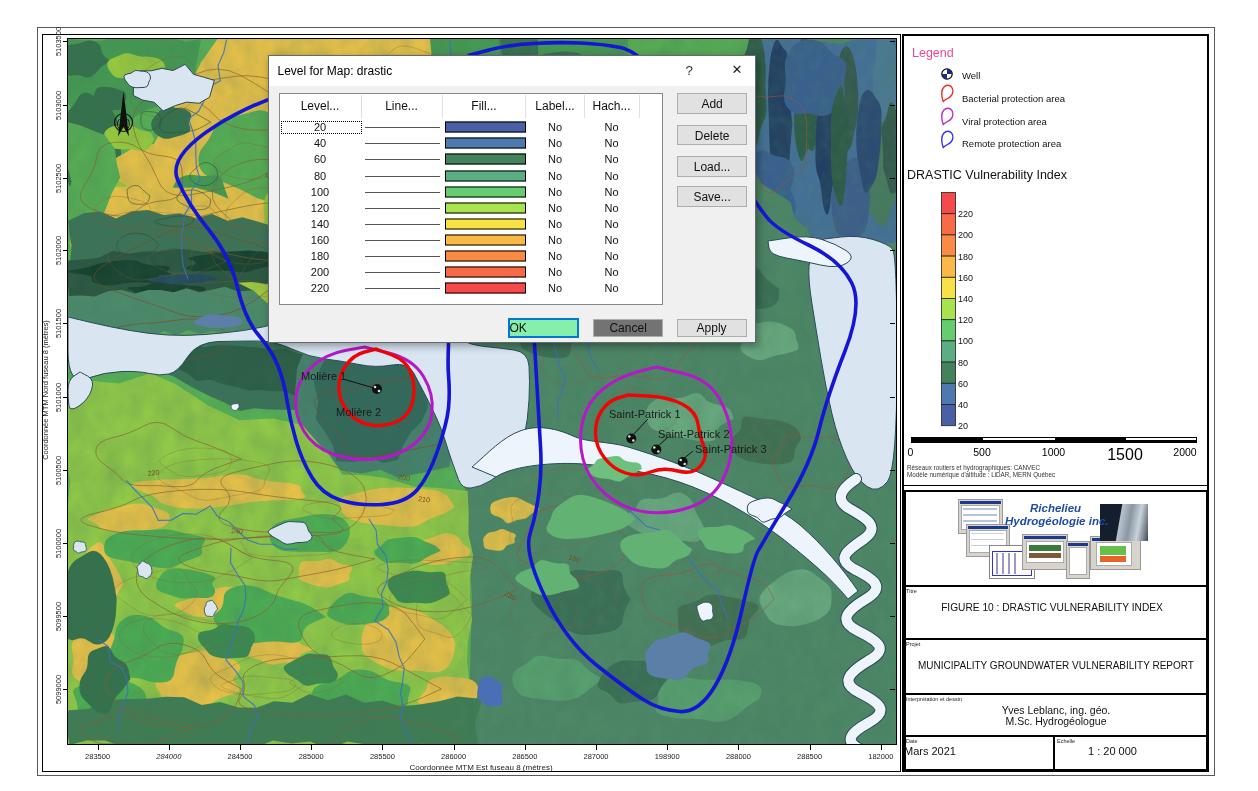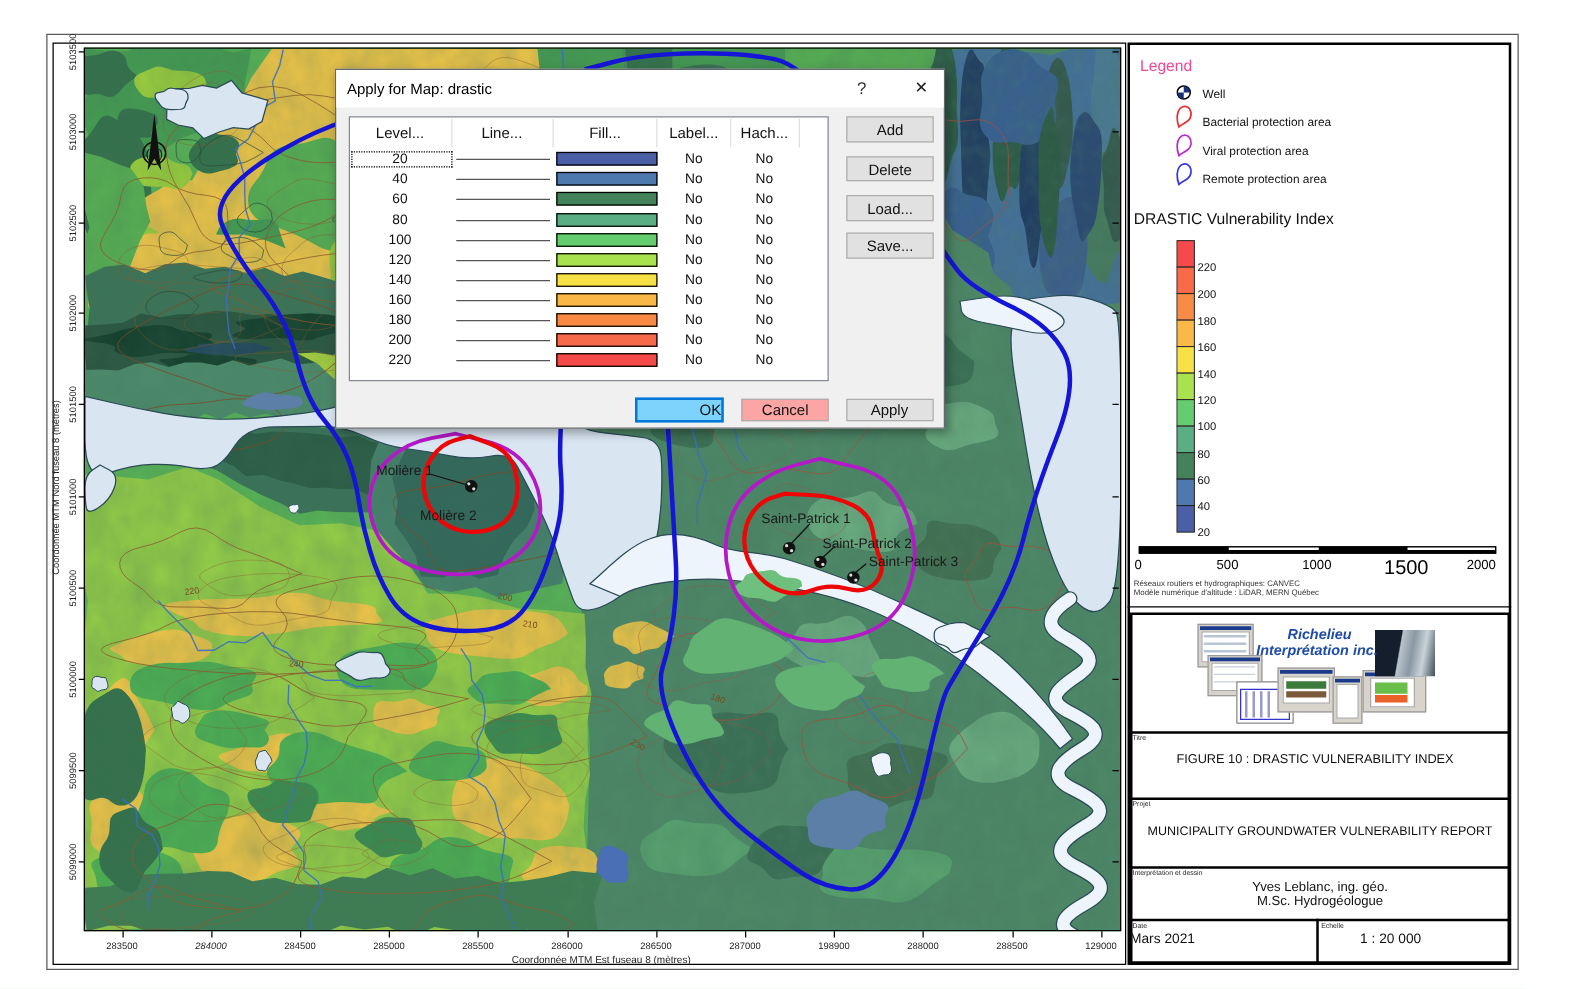--- a/index.html
+++ b/index.html
@@ -344,21 +344,21 @@
 <div class="xlab" style="left:524.8px;top:752px;">286500</div>
 <div class="tick" style="left:596.0px;top:745px;width:1px;height:5px;"></div>
 <div class="xlab" style="left:596.0px;top:752px;">287000</div>
 <div class="tick" style="left:667.2px;top:745px;width:1px;height:5px;"></div>
 <div class="xlab" style="left:667.2px;top:752px;">198900</div>
 <div class="tick" style="left:738.4px;top:745px;width:1px;height:5px;"></div>
 <div class="xlab" style="left:738.4px;top:752px;">288000</div>
 <div class="tick" style="left:809.6px;top:745px;width:1px;height:5px;"></div>
 <div class="xlab" style="left:809.6px;top:752px;">288500</div>
 <div class="tick" style="left:880.8px;top:745px;width:1px;height:5px;"></div>
-<div class="xlab" style="left:880.8px;top:752px;">129000</div>
+<div class="xlab" style="left:880.8px;top:752px;">182000</div>
 <div class="abs" style="left:45px;top:390px;font-size:7.5px;color:#222;white-space:nowrap;transform:translate(-50%,-50%) rotate(-90deg);">Coordonnée MTM Nord fuseau 8 (mètres)</div>
 <div class="xlab" style="left:481px;top:763px;font-size:8px;">Coordonnée MTM Est fuseau 8 (mètres)</div>
 <div id="rightbox"></div>
 <div class="abs" style="left:912px;top:46px;font-size:12.5px;color:#ec4899;">Legend</div>
 <svg class="abs" style="left:941px;top:68px;" width="12" height="12" viewBox="0 0 12 12">
 <circle cx="6" cy="6" r="5.2" fill="#fff" stroke="#000" stroke-width="1.2"></circle>
 <path d="M6,6 L6,0.8 A5.2,5.2 0 0 1 11.2,6 Z" fill="#1a2f7a"></path>
 <path d="M6,6 L6,11.2 A5.2,5.2 0 0 1 0.8,6 Z" fill="#1a2f7a"></path>
 </svg>
 <div class="abs" style="left:962px;top:70px;font-size:9.5px;color:#111;">Well</div>
@@ -442,39 +442,39 @@
     <div style="margin:1px 2px;height:28px;background:#fff;border:1px solid #aaa;"></div>
   </div>
 <div class="abs" style="left:1090px;top:536px;width:51px;height:34px;background:#d8d4cc;border:1px solid #999;">
     <div style="height:3px;background:#1a3a8c;margin:1px;"></div>
   </div>
 <div class="abs" style="left:1096px;top:542px;width:36px;height:24px;background:#fff;border:1px solid #aaa;"></div>
 <div class="abs" style="left:1100px;top:546px;width:26px;height:9px;background:#6abf4a;"></div>
 <div class="abs" style="left:1100px;top:556px;width:26px;height:6px;background:#e8622a;"></div>
 <div class="abs" style="left:1100px;top:504px;width:48px;height:37px;background:linear-gradient(100deg,#141e2c 40%,#b8c4cc 42%,#8a98a4 60%,#c8d2d8 78%,#404c58 100%);"></div>
 <div class="abs" style="left:1030px;top:502px;font-size:11.5px;white-space:nowrap;font-weight:bold;font-style:italic;color:#1f4ba8;">Richelieu</div>
-<div class="abs" style="left:1005px;top:515px;font-size:11.5px;white-space:nowrap;font-weight:bold;font-style:italic;color:#1f4ba8;">Interprétation inc.</div>
+<div class="abs" style="left:1005px;top:515px;font-size:11.5px;white-space:nowrap;font-weight:bold;font-style:italic;color:#1f4ba8;">Hydrogéologie inc.</div>
 <div class="abs" style="left:904px;top:585.4px;width:303.5px;height:2px;background:#000;"></div>
 <div class="abs" style="left:904px;top:638.4px;width:303.5px;height:2px;background:#000;"></div>
 <div class="abs" style="left:904px;top:693.4px;width:303.5px;height:2px;background:#000;"></div>
 <div class="abs" style="left:904px;top:734.9px;width:303.5px;height:2px;background:#000;"></div>
 <div class="abs" style="left:1053.2px;top:734.9px;width:2px;height:36.3px;background:#000;"></div>
 <div class="abs" style="left:906px;top:587.5px;font-size:5.5px;color:#222;">Titre</div>
 <div class="abs" style="left:900px;top:602px;width:304px;text-align:center;font-size:10.2px;white-space:nowrap;color:#111;">FIGURE 10 : DRASTIC VULNERABILITY INDEX</div>
 <div class="abs" style="left:906px;top:640.5px;font-size:5.5px;color:#222;">Projet</div>
 <div class="abs" style="left:904px;top:660px;width:304px;text-align:center;font-size:10px;white-space:nowrap;color:#111;">MUNICIPALITY GROUNDWATER VULNERABILITY REPORT</div>
 <div class="abs" style="left:906px;top:695.5px;font-size:5.5px;color:#222;">Interprétation et dessin</div>
 <div class="abs" style="left:904px;top:704.5px;width:304px;text-align:center;font-size:10.5px;color:#111;line-height:11px;">Yves Leblanc, ing. géo.<br>M.Sc. Hydrogéologue</div>
 <div class="abs" style="left:906px;top:737.5px;font-size:5.5px;color:#222;">Date</div>
 <div class="abs" style="left:904px;top:745px;width:115px;font-size:11px;color:#111;">Mars 2021</div>
 <div class="abs" style="left:1057px;top:737.5px;font-size:5.5px;color:#222;">Echelle</div>
 <div class="abs" style="left:1055px;top:745px;width:115px;text-align:center;font-size:11px;color:#111;">1 : 20 000</div>
 <div class="abs" style="left:267.5px;top:54.5px;width:488.5px;height:288.5px;background:#f0f0f0;border:1px solid #64696f;box-shadow:2px 3px 8px rgba(0,0,0,0.35);">
 <div style="position:absolute;left:0;top:0;width:100%;height:30px;background:#fff;"></div>
-<div style="position:absolute;left:9px;top:8px;font-size:12px;color:#000;">Apply for Map: drastic</div>
+<div style="position:absolute;left:9px;top:8px;font-size:12px;color:#000;">Level for Map: drastic</div>
 <div style="position:absolute;left:417px;top:7px;font-size:13.5px;color:#333;">?</div>
 <div style="position:absolute;left:463px;top:6.5px;font-size:13px;color:#222;">✕</div>
 <div style="position:absolute;left:10px;top:37px;width:384.5px;height:212.5px;background:#fff;border:1px solid #828790;"></div>
 <div style="position:absolute;left:51.5px;top:43px;transform:translateX(-50%);font-size:12px;color:#111;">Level...</div>
 <div style="position:absolute;left:133.0px;top:43px;transform:translateX(-50%);font-size:12px;color:#111;">Line...</div>
 <div style="position:absolute;left:215.5px;top:43px;transform:translateX(-50%);font-size:12px;color:#111;">Fill...</div>
 <div style="position:absolute;left:286.5px;top:43px;transform:translateX(-50%);font-size:12px;color:#111;">Label...</div>
 <div style="position:absolute;left:343.0px;top:43px;transform:translateX(-50%);font-size:12px;color:#111;">Hach...</div>
 <div style="position:absolute;left:92.5px;top:39px;width:1px;height:23px;background:#e0e0e0;"></div>
 <div style="position:absolute;left:173.5px;top:39px;width:1px;height:23px;background:#e0e0e0;"></div>
@@ -534,16 +534,16 @@
 <div style="position:absolute;left:51.5px;top:232.3px;transform:translate(-50%,-50%);font-size:11px;color:#111;">220</div>
 <div style="position:absolute;left:96px;top:232.3px;width:75px;height:1px;background:#555;"></div>
 <div style="position:absolute;left:176.7px;top:232.3px;width:80.4px;height:11px;background:#f6494a;border:1px solid #000;transform:translateY(-50%);"></div>
 <div style="position:absolute;left:286.5px;top:232.3px;transform:translate(-50%,-50%);font-size:11px;color:#111;">No</div>
 <div style="position:absolute;left:343px;top:232.3px;transform:translate(-50%,-50%);font-size:11px;color:#111;">No</div>
 <div style="position:absolute;left:12px;top:65.3px;width:81px;height:13px;border:1px dotted #000;"></div>
 <div style="position:absolute;background:#e1e1e1;border:1px solid #adadad;font-size:12px;color:#111;text-align:center;left:408.9px;top:37.9px;width:69.4px;height:20.9px;line-height:20px;">Add</div>
 <div style="position:absolute;background:#e1e1e1;border:1px solid #adadad;font-size:12px;color:#111;text-align:center;left:408.9px;top:69.1px;width:69.4px;height:20.9px;line-height:20px;">Delete</div>
 <div style="position:absolute;background:#e1e1e1;border:1px solid #adadad;font-size:12px;color:#111;text-align:center;left:408.9px;top:100.3px;width:69.4px;height:20.9px;line-height:20px;">Load...</div>
 <div style="position:absolute;background:#e1e1e1;border:1px solid #adadad;font-size:12px;color:#111;text-align:center;left:408.9px;top:130.7px;width:69.4px;height:20.9px;line-height:20px;">Save...</div>
-<div style="position:absolute;background:#7dd3fc;border:1px solid #adadad;font-size:12px;color:#111;text-align:right;left:239px;top:262.8px;width:71.5px;height:19.7px;line-height:16px;border:2px solid #0078d7;">OK</div>
-<div style="position:absolute;background:#fca5a5;border:1px solid #adadad;font-size:12px;color:#111;text-align:center;left:324.7px;top:263.5px;width:69.9px;height:18.4px;line-height:17px;">Cancel</div>
+<div style="position:absolute;background:#86efac;border:1px solid #adadad;font-size:12px;color:#111;text-align:left;left:239px;top:262.8px;width:71.5px;height:19.7px;line-height:16px;border:2px solid #0078d7;">OK</div>
+<div style="position:absolute;background:#737373;border:1px solid #adadad;font-size:12px;color:#111;text-align:center;left:324.7px;top:263.5px;width:69.9px;height:18.4px;line-height:17px;">Cancel</div>
 <div style="position:absolute;background:#e1e1e1;border:1px solid #adadad;font-size:12px;color:#111;text-align:center;left:408px;top:263.5px;width:70.1px;height:18.4px;line-height:17px;">Apply</div>
 </div>
 
 </body></html>

